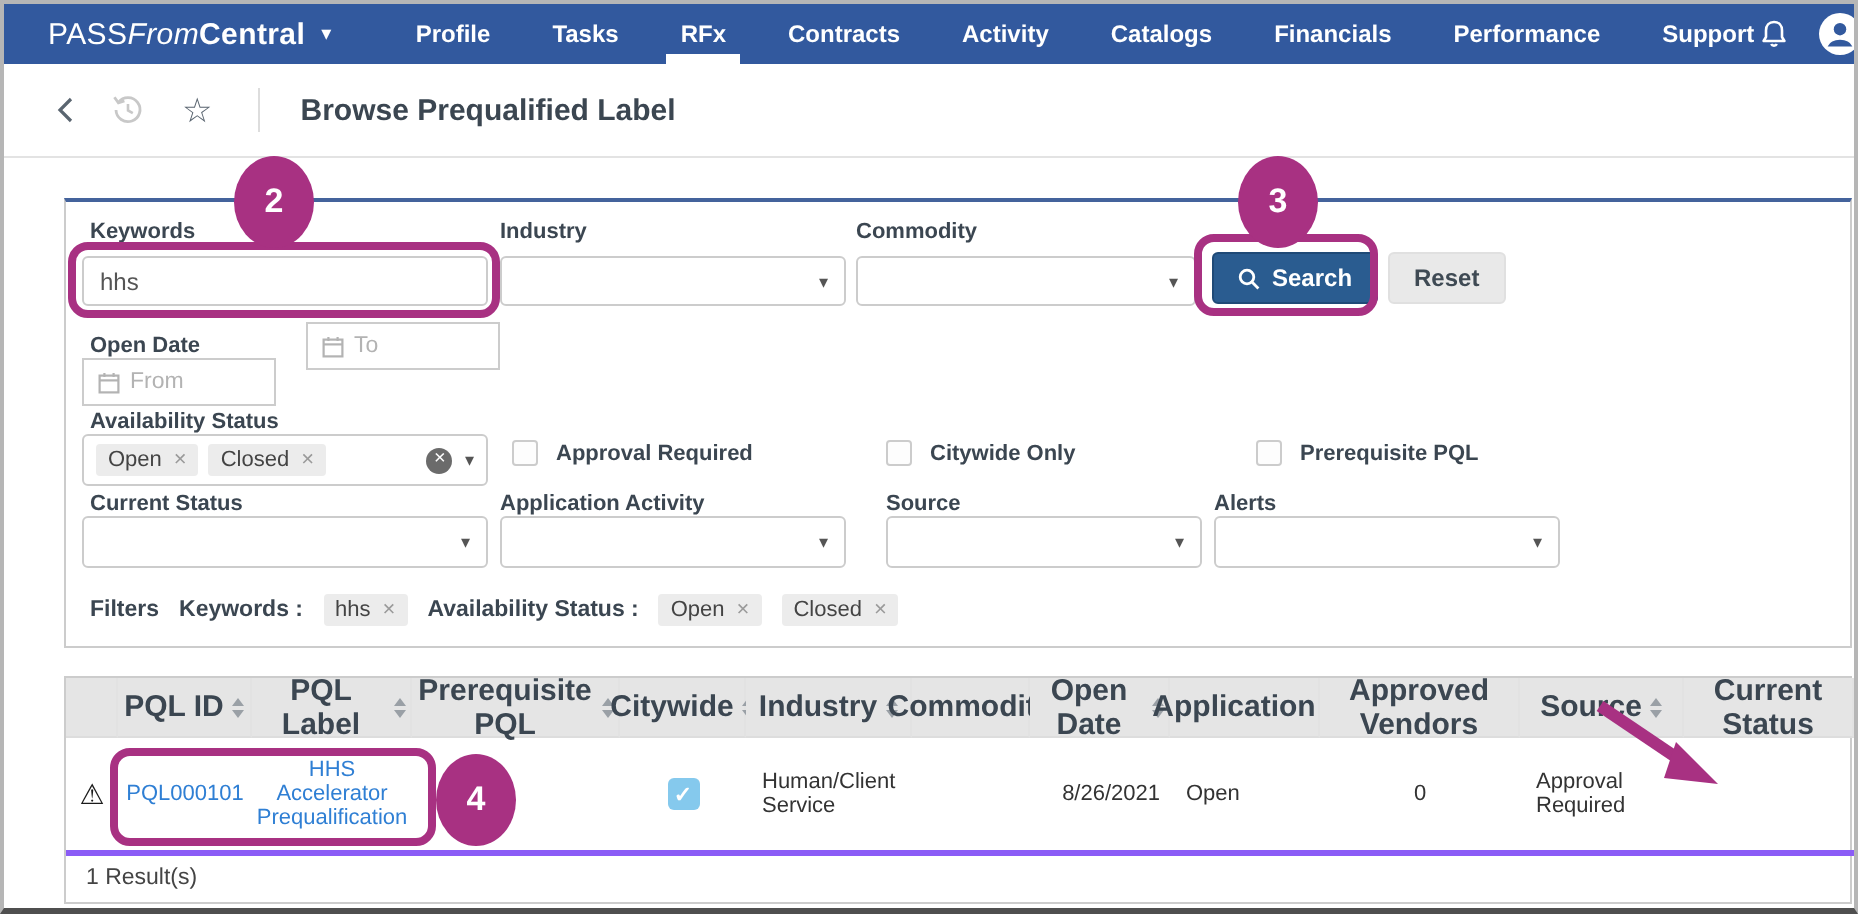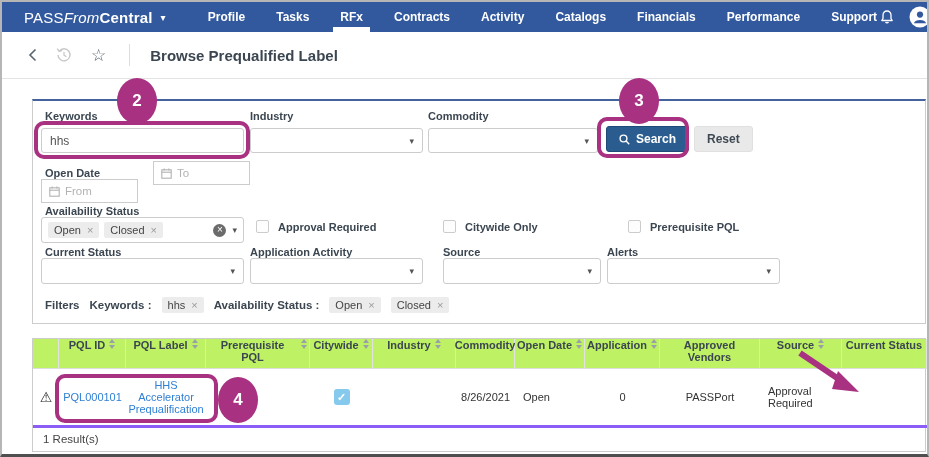--- a/index.html
+++ b/index.html
@@ -54,22 +54,22 @@
                   display:flex; align-items:center; justify-content:center; cursor:pointer; line-height:1; }
   .cb { width:13px; height:13px; border:1px solid #ccc; border-radius:2px; background:#fdfdfd; cursor:pointer; }
   .cb-label { font-size:11px; font-weight:700; color:var(--label); margin-left:9px; }
   .cb-row { display:flex; align-items:center; }
   .filters-row { display:flex; align-items:center; gap:10px; }
   .filters-row .flabel { font-size:11.5px; }
 
   
   .table-panel { position:absolute; left:30px; top:336px; width:894px; background:#fff; border:1px solid #ccc; }
   .grid { display:grid; grid-template-columns:26px 67px 80px 104px 63px 83px 59px 70px 75px 100px 82px 85px; }
-  .th { background:#bef264; border-bottom:1px solid #ddd; border-right:1px solid #e2e2e2; height:30px;
-        display:flex; justify-content:center; font-size:11px; font-weight:700;
+  .th { background:#e5e5e5; border-bottom:1px solid #ddd; border-right:1px solid #e2e2e2; height:30px;
+        display:flex; align-items:center; justify-content:center; font-size:15px; font-weight:700;
         color:var(--label); gap:4px; cursor:pointer; padding:0 2px; text-align:center; }
   .th:last-child { border-right:none; }
   .sort { display:inline-flex; flex-direction:column; gap:2px; }
   .sort i { display:block; width:0; height:0; border-left:3px solid transparent; border-right:3px solid transparent; }
   .sort .up { border-bottom:4px solid #9aa0a6; }
   .sort .down { border-top:4px solid #9aa0a6; }
   .td { min-height:56px; display:flex; align-items:center; justify-content:center; font-size:11px;
         color:#333; padding:4px 3px; text-align:center; }
   .td.left { justify-content:flex-start; text-align:left; padding-left:8px; }
   .td.right { justify-content:flex-end; text-align:right; padding-right:5px; }
@@ -336,25 +336,25 @@
       </div>
       <div class="td">
         <span class="link">HHS Accelerator Prequalification</span>
       </div>
       <div class="td">
         <span></span>
       </div>
       <div class="td">
         <span class="checked-box">✓</span>
       </div>
+      <div class="td left">Human/Client Service</div>
       <div class="td"></div>
       <div class="td right">8/26/2021</div>
       <div class="td left">Open</div>
       <div class="td">0</div>
-      <div class="td">PASSPort</div>
       <div class="td left">Approval Required</div>
 
       <div class="tfoot">1 Result(s)</div>
     </div>
   </div>
 
   <div class="hl" style="left:32px; top:119px; width:216px; height:38px;"></div>
   <div class="hl" style="left:595px; top:115px; width:92px; height:41px;"></div>
   <div class="hl" style="left:53px; top:372px; width:163px; height:49px;"></div>
 

